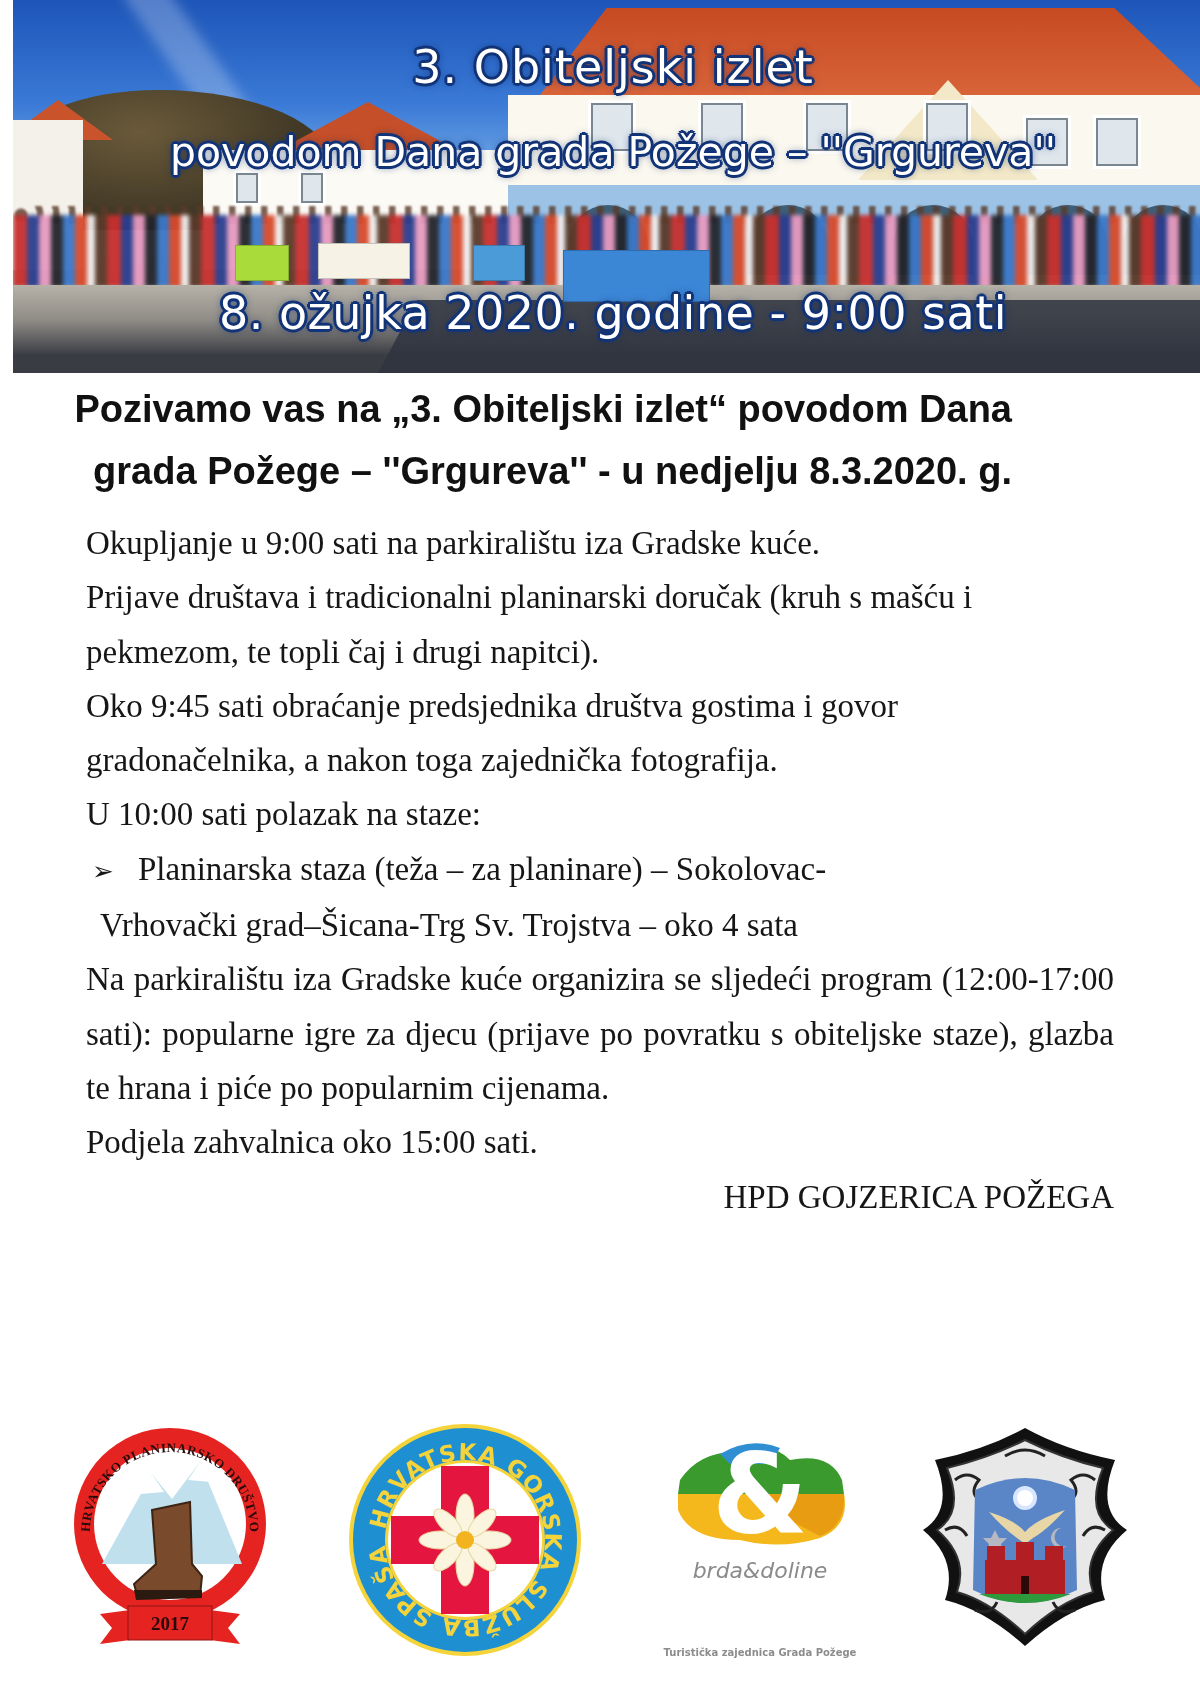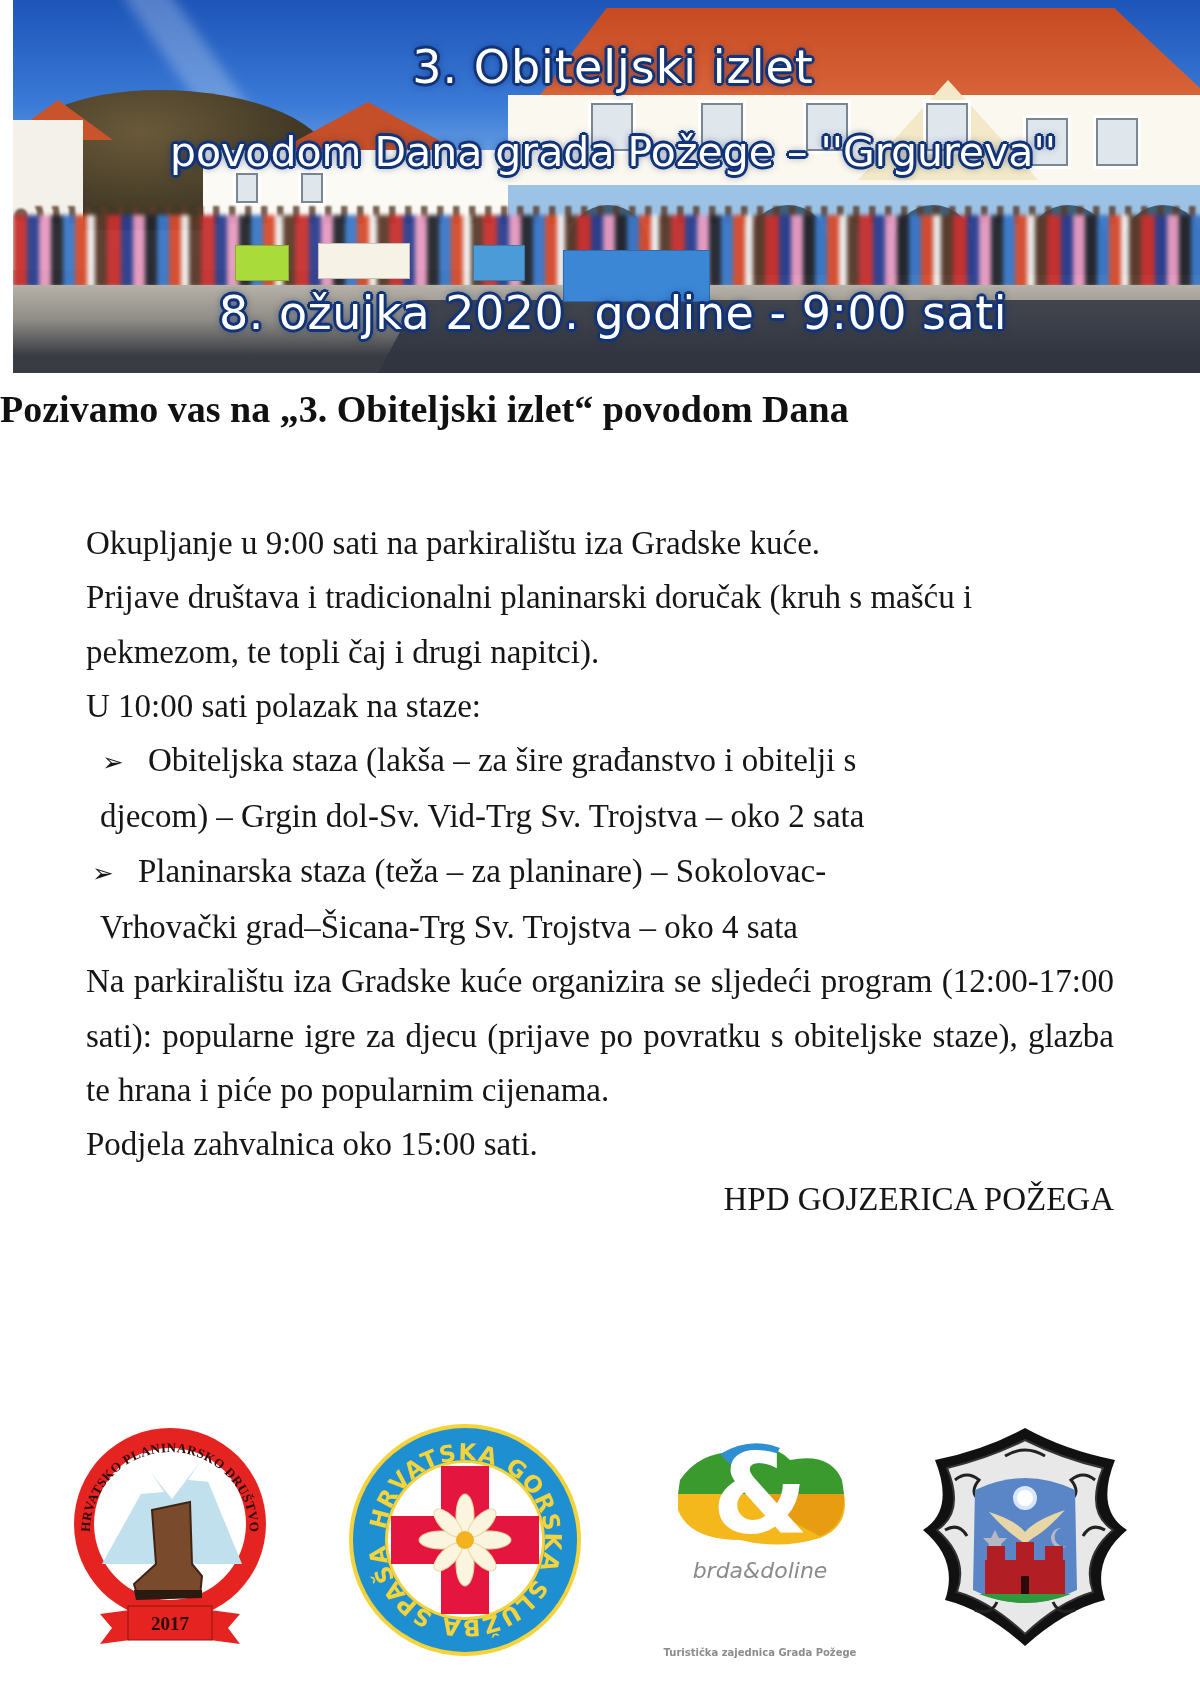--- a/index.html
+++ b/index.html
@@ -28,21 +28,21 @@
   .hero .shadow { position:absolute; left:380px; top:300px; width:900px; height:90px; background:#2f3440; transform:skewX(-28deg); opacity:.85; }
   .hero .banner-sign { position:absolute; height:34px; border:1px solid rgba(0,0,0,.2); }
 
   .hero-text { position:absolute; left:0; width:1200px; text-align:center; font-family:"DejaVu Sans", sans-serif; color:#ffffff;
                text-shadow: 0 0 2px #0d2a63, 2px 2px 0 #13357a, -2px -2px 0 #13357a, 2px -2px 0 #13357a, -2px 2px 0 #13357a, 0 3px 0 #13357a, 3px 0 0 #13357a, 0 -3px 0 #13357a, -3px 0 0 #13357a, 0 0 8px #0b2c6b; white-space:nowrap; }
   .hero-title { top:40px; font-size:46px; letter-spacing:1px; }
   .hero-sub { top:128px; font-size:41px; }
   .hero-date { top:286px; font-size:46px; letter-spacing:.5px;text-align:center; }
 
   
-  .headline { position:absolute; left:0; top:378px; width:1012px; text-align:left; font-family:Liberation Serif, serif; font-weight:bold; font-size:38px; line-height:62px; color:#111; }
+  .headline { position:absolute; left:0; top:378px; width:1012px; text-align:right; font-family:Liberation Sans, sans-serif; font-weight:bold; font-size:38px; line-height:62px; color:#111; }
 
   
   .body-text { position:absolute; left:86px; top:516px; width:1028px; font-family:"Liberation Serif", serif; font-size:33px; line-height:54.3px; color:#161616; }
   .body-text p { margin:0; }
   .body-text .justify { text-align:justify; text-align-last:left; }
   .bullet-line { position:relative; padding-left:0; }
   .bullet-line .arrow { display:inline-block; width:34px; margin-left:16px; margin-right:12px; font-family:"DejaVu Sans", sans-serif; font-size:26px; }
   .indent { padding-left:14px; }
   .signature { text-align:right; margin-top:0; }
 
@@ -93,34 +93,30 @@
   <div class="banner-sign" style="left:460px;top:245px;width:50px;background:#4b9bd8;"></div>
   <div class="banner-sign" style="left:550px;top:250px;width:145px;height:50px;background:#3c86d6;"></div>
 
   <div class="hero-text hero-title">3. Obiteljski izlet</div>
   <div class="hero-text hero-sub">povodom Dana grada Požege – ''Grgureva''</div>
   <div class="hero-text hero-date">8. ožujka 2020. godine - 9:00 sati</div>
 </div>
 
 <div class="headline">
   <div>Pozivamo vas na „3. Obiteljski izlet“ povodom Dana</div>
+  <div>grada Požege – ''Grgureva'' - u nedjelju 8.3.2020. g.</div>
 </div>
 
 <div class="body-text">
   <p>Okupljanje u 9:00 sati na parkiralištu iza Gradske kuće.</p>
   <p>Prijave društava i tradicionalni planinarski doručak (kruh s mašću i pekmezom, te topli čaj i drugi napitci).</p>
+  <p>Oko 9:45 sati obraćanje predsjednika društva gostima i govor gradonačelnika, a nakon toga zajednička fotografija.</p>
   <p>U 10:00 sati polazak na staze:</p>
 
   <div>
-    <div>
-      <div class="bullet-line">
-        <span class="arrow">➢</span><span>Obiteljska staza (lakša – za šire građanstvo i obitelji s</span>
-      </div>
-      <div class="indent">djecom) – Grgin dol-Sv. Vid-Trg Sv. Trojstva – oko 2 sata</div>
-    </div>
     <div>
       <div class="bullet-line">
         <span class="arrow" style="margin-left:6px;">➢</span><span>Planinarska staza (teža – za planinare) – Sokolovac-</span>
       </div>
       <div class="indent">Vrhovački grad–Šicana-Trg Sv. Trojstva – oko 4 sata</div>
     </div>
   </div>
 
   <p class="justify">Na parkiralištu iza Gradske kuće organizira se sljedeći program (12:00-17:00 sati): popularne igre za djecu (prijave po povratku s obiteljske staze), glazba te hrana i piće po popularnim cijenama.</p>
   <p>Podjela zahvalnica oko 15:00 sati.</p>

